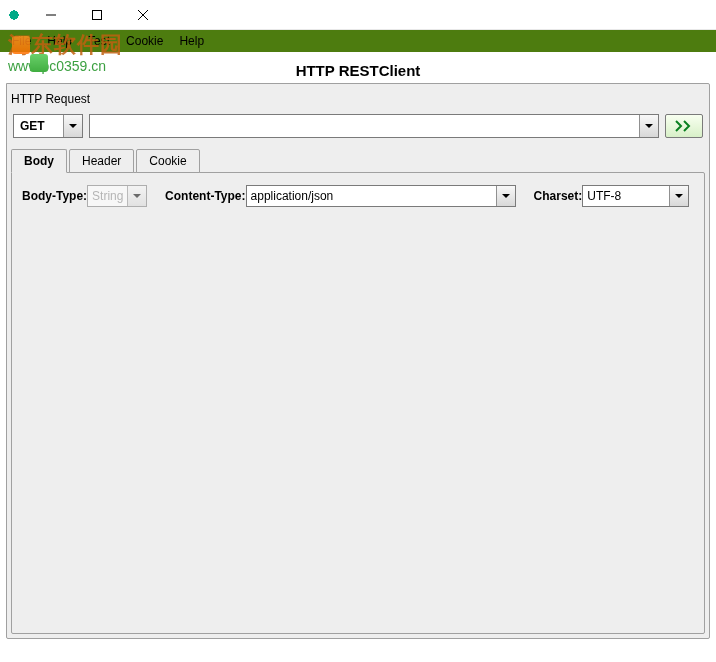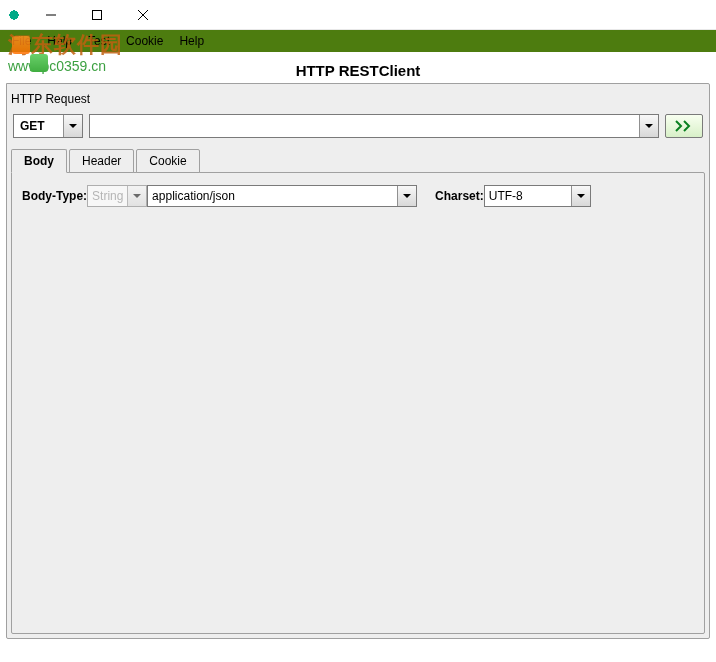--- a/index.html
+++ b/index.html
@@ -128,20 +128,21 @@
         <div class="tab">Cookie</div>
       </div>
       <div class="tab-panel">
         <div class="field-row">
           <span class="field-label">Body-Type:</span>
           <div class="combo small-combo bodytype-combo disabled">
             <div class="combo-field">String</div>
             <div class="combo-arrow"></div>
           </div>
 
+          <span class="field-label">Content-Type:</span>
           <div class="combo small-combo contenttype-combo">
             <div class="combo-field">application/json</div>
             <div class="combo-arrow"></div>
           </div>
 
           <span class="field-label">Charset:</span>
           <div class="combo small-combo charset-combo">
             <div class="combo-field">UTF-8</div>
             <div class="combo-arrow"></div>
           </div>

